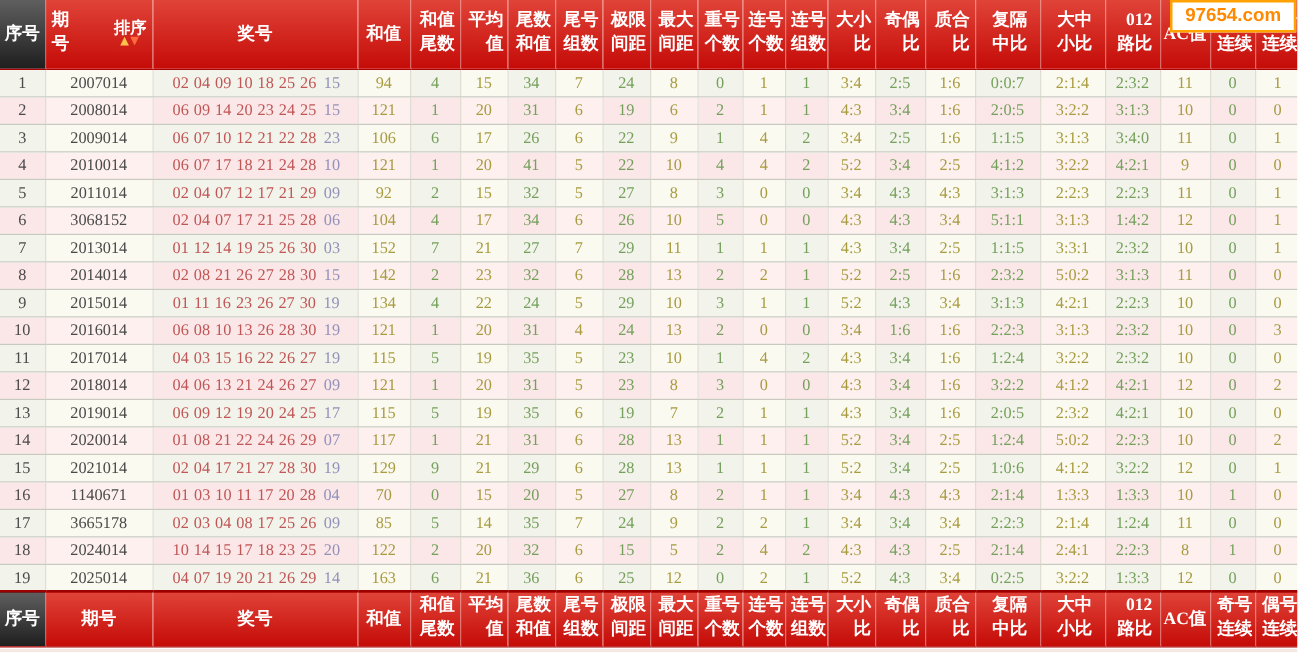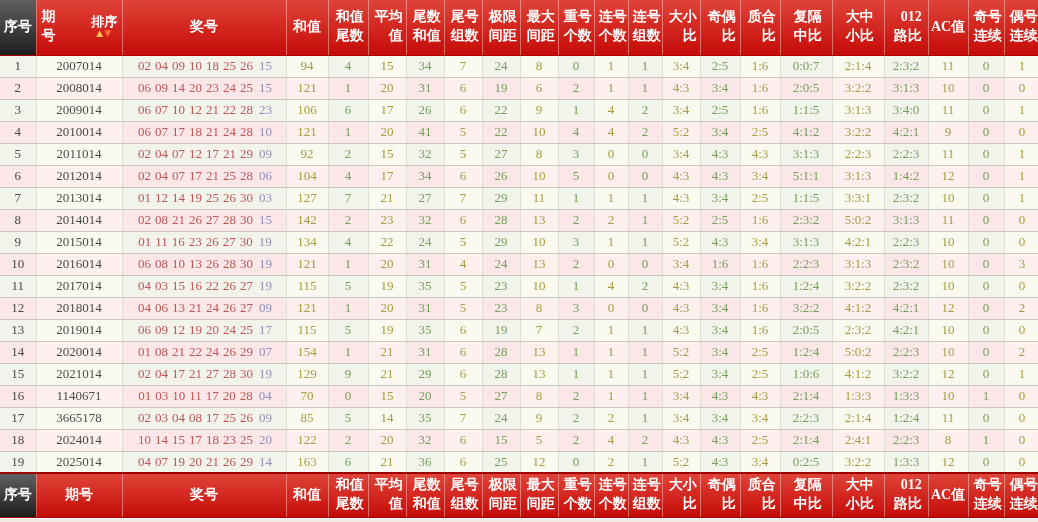--- a/index.html
+++ b/index.html
@@ -246,21 +246,21 @@
           <td class="v-olive">4:3</td>
           <td class="v-green">3:1:3</td>
           <td class="v-olive">2:2:3</td>
           <td class="v-green">2:2:3</td>
           <td class="v-olive">11</td>
           <td class="v-green">0</td>
           <td class="v-olive">1</td>
         </tr>
         <tr class="even">
           <td class="c-seq">6</td>
-          <td class="c-period">2012014</td>
+          <td class="c-period">3068152</td>
           <td class="c-nums"><span class="rn">02</span><span class="rn">04</span><span class="rn">07</span><span class="rn">17</span><span class="rn">21</span><span class="rn">25</span><span class="rn">28</span><span class="sn">06</span></td>
           <td class="v-olive">104</td>
           <td class="v-green">4</td>
           <td class="v-olive">17</td>
           <td class="v-green">34</td>
           <td class="v-olive">6</td>
           <td class="v-green">26</td>
           <td class="v-olive">10</td>
           <td class="v-green">5</td>
           <td class="v-olive">0</td>
@@ -272,21 +272,21 @@
           <td class="v-olive">3:1:3</td>
           <td class="v-green">1:4:2</td>
           <td class="v-olive">12</td>
           <td class="v-green">0</td>
           <td class="v-olive">1</td>
         </tr>
         <tr class="odd">
           <td class="c-seq">7</td>
           <td class="c-period">2013014</td>
           <td class="c-nums"><span class="rn">01</span><span class="rn">12</span><span class="rn">14</span><span class="rn">19</span><span class="rn">25</span><span class="rn">26</span><span class="rn">30</span><span class="sn">03</span></td>
-          <td class="v-olive">127</td>
+          <td class="v-olive">152</td>
           <td class="v-green">7</td>
           <td class="v-olive">21</td>
           <td class="v-green">27</td>
           <td class="v-olive">7</td>
           <td class="v-green">29</td>
           <td class="v-olive">11</td>
           <td class="v-green">1</td>
           <td class="v-olive">1</td>
           <td class="v-green">1</td>
           <td class="v-olive">4:3</td>
@@ -440,21 +440,21 @@
           <td class="v-olive">2:3:2</td>
           <td class="v-green">4:2:1</td>
           <td class="v-olive">10</td>
           <td class="v-green">0</td>
           <td class="v-olive">0</td>
         </tr>
         <tr class="even">
           <td class="c-seq">14</td>
           <td class="c-period">2020014</td>
           <td class="c-nums"><span class="rn">01</span><span class="rn">08</span><span class="rn">21</span><span class="rn">22</span><span class="rn">24</span><span class="rn">26</span><span class="rn">29</span><span class="sn">07</span></td>
-          <td class="v-olive">154</td>
+          <td class="v-olive">117</td>
           <td class="v-green">1</td>
           <td class="v-olive">21</td>
           <td class="v-green">31</td>
           <td class="v-olive">6</td>
           <td class="v-green">28</td>
           <td class="v-olive">13</td>
           <td class="v-green">1</td>
           <td class="v-olive">1</td>
           <td class="v-green">1</td>
           <td class="v-olive">5:2</td>
@@ -616,14 +616,15 @@
           <th><span class="h-wrap">复隔中比</span></th>
           <th><span class="h-wrap">大中小比</span></th>
           <th><span class="h-wrap">012路比</span></th>
           <th><span class="h-one">AC值</span></th>
           <th><span class="h-wrap">奇号连续</span></th>
           <th><span class="h-wrap">偶号连续</span></th>
         </tr>
     </tfoot>
   </table>
 
+  <div class="watermark">97654.com</div>
   <div class="bottom-strip"></div>
 </div>
 
 </body></html>

